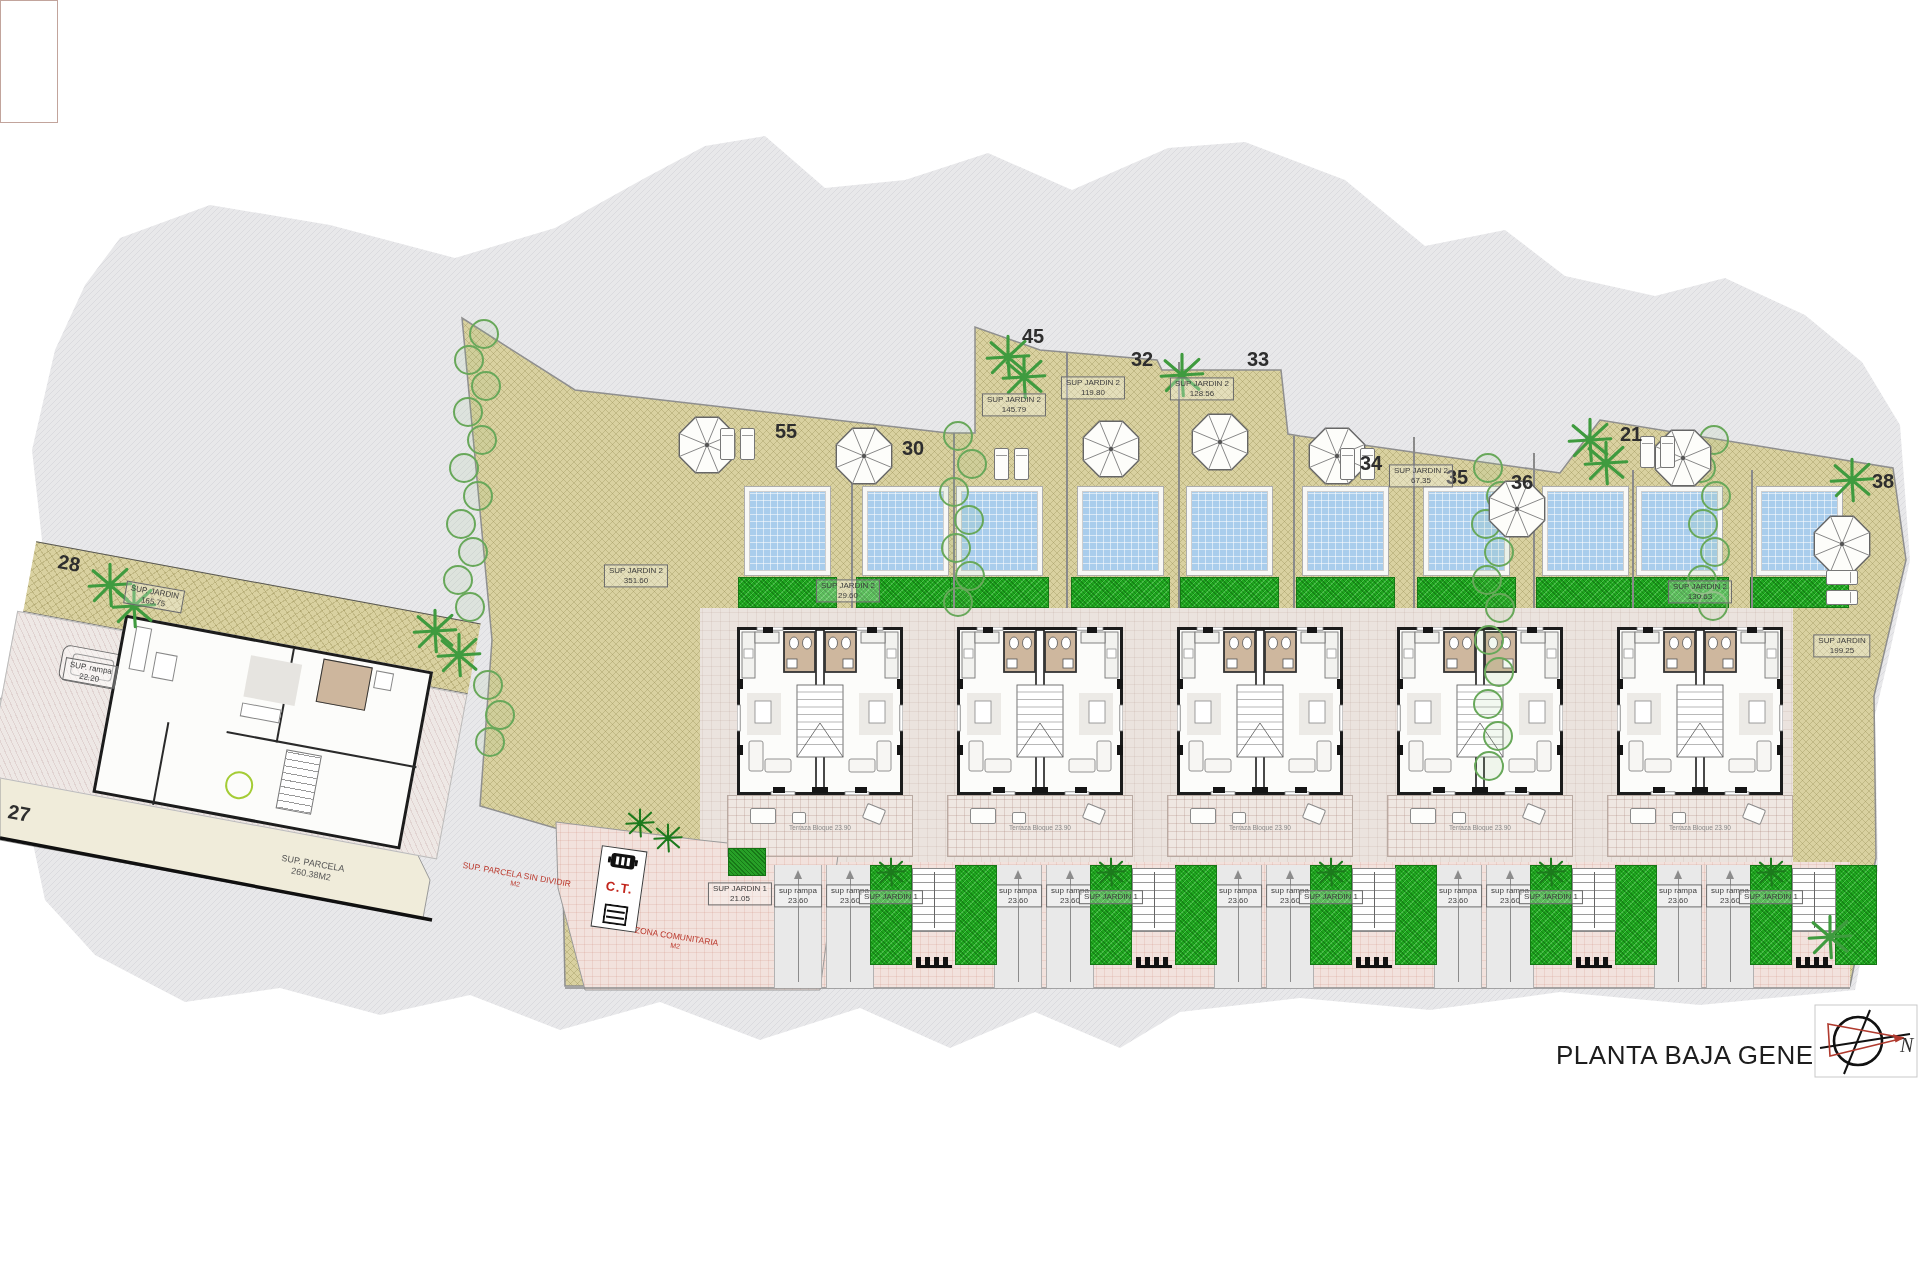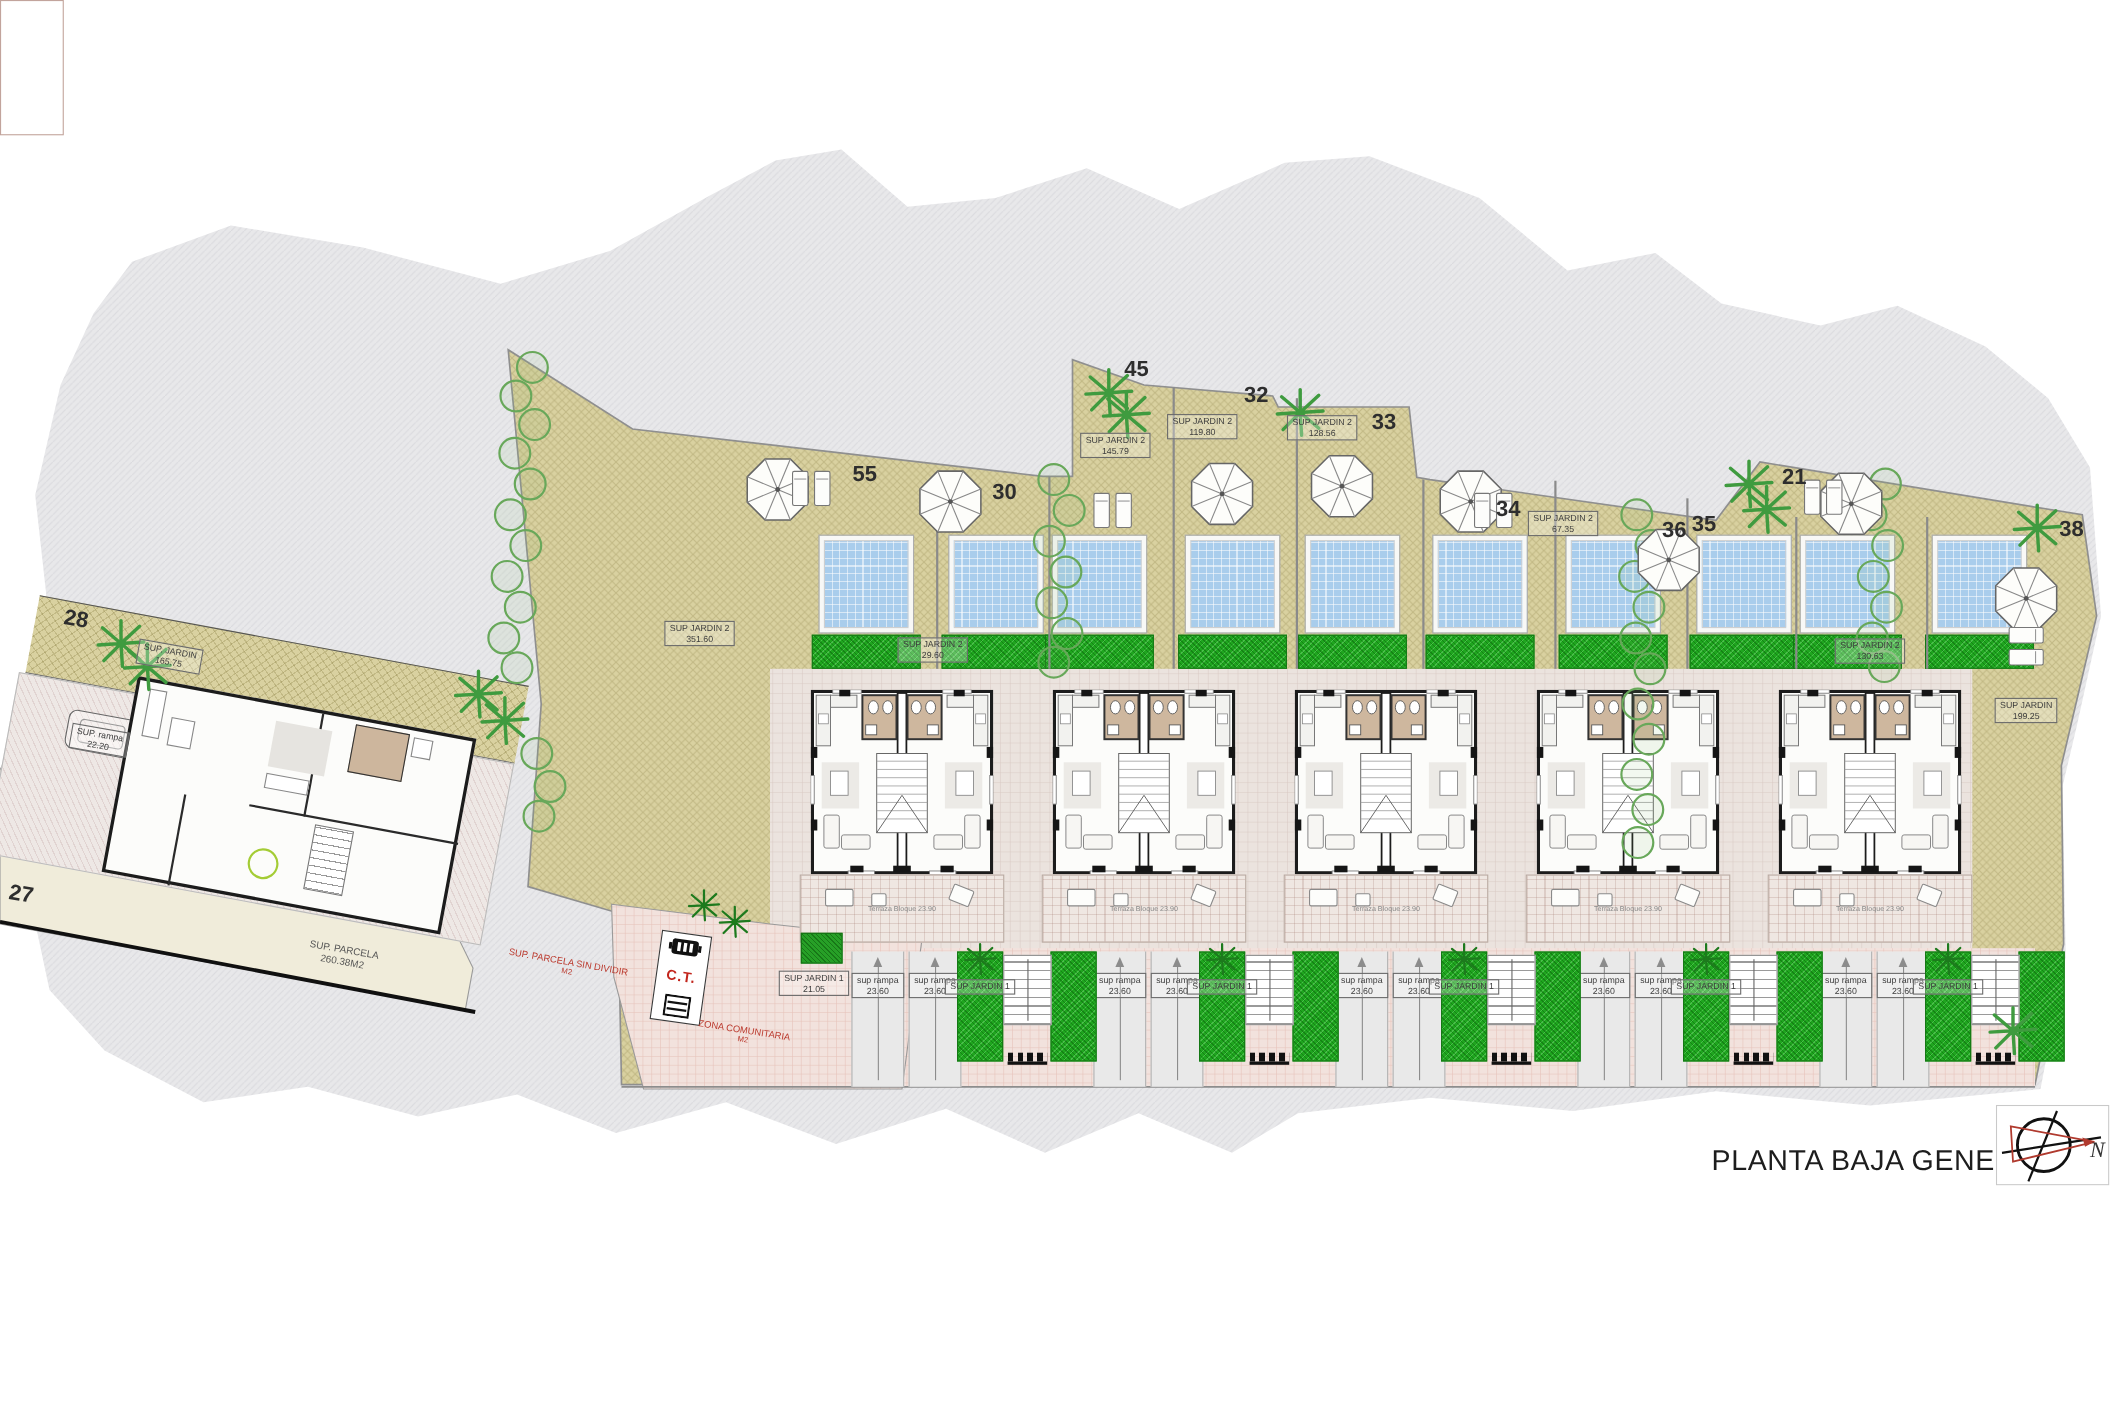--- a/index.html
+++ b/index.html
@@ -879,23 +879,23 @@
     <div class="lgrp" style="left: 1822px; top: 572px; width: 38px; height: 34px; transform: rotate(90deg);">
       <span class="lng" style="left:0;top:0"></span>
       <span class="lng" style="left:20px;top:0"></span>
     </div>
     <div class="pnum" style="left: 8px; top: 802px; transform: rotate(10deg);">27</div>
     <div class="pnum" style="left: 58px; top: 552px; transform: rotate(10deg);">28</div>
     <div class="pnum" style="left: 775px; top: 420px; transform: rotate(0deg);">55</div>
     <div class="pnum" style="left: 902px; top: 437px; transform: rotate(0deg);">30</div>
     <div class="pnum" style="left: 1022px; top: 325px; transform: rotate(0deg);">45</div>
     <div class="pnum" style="left: 1131px; top: 348px; transform: rotate(0deg);">32</div>
-    <div class="pnum" style="left: 1247px; top: 373px; transform: rotate(0deg);">33</div>
+    <div class="pnum" style="left: 1247px; top: 348px; transform: rotate(0deg);">33</div>
     <div class="pnum" style="left: 1360px; top: 452px; transform: rotate(0deg);">34</div>
-    <div class="pnum" style="left: 1498px; top: 466px; transform: rotate(0deg); padding-left: 40px;">35</div>
+    <div class="pnum" style="left: 1406px; top: 466px; transform: rotate(0deg); padding-left: 40px;">35</div>
     <div class="pnum" style="left: 1511px; top: 471px; transform: rotate(0deg);">36</div>
     <div class="pnum" style="left: 1620px; top: 423px; transform: rotate(0deg);">21</div>
     <div class="pnum" style="left: 1872px; top: 470px; transform: rotate(0deg);">38</div>
     <div class="albl" style="left: 154px; top: 597px; transform: translate(-50%, -50%) rotate(10deg);">
       <b>SUP. JARDIN</b>
       <b>165.75</b>
     </div>
     <div class="albl" style="left: 90px; top: 673px; transform: translate(-50%, -50%) rotate(10deg);">
       <b>SUP. rampa</b>
       <b>22.20</b>

